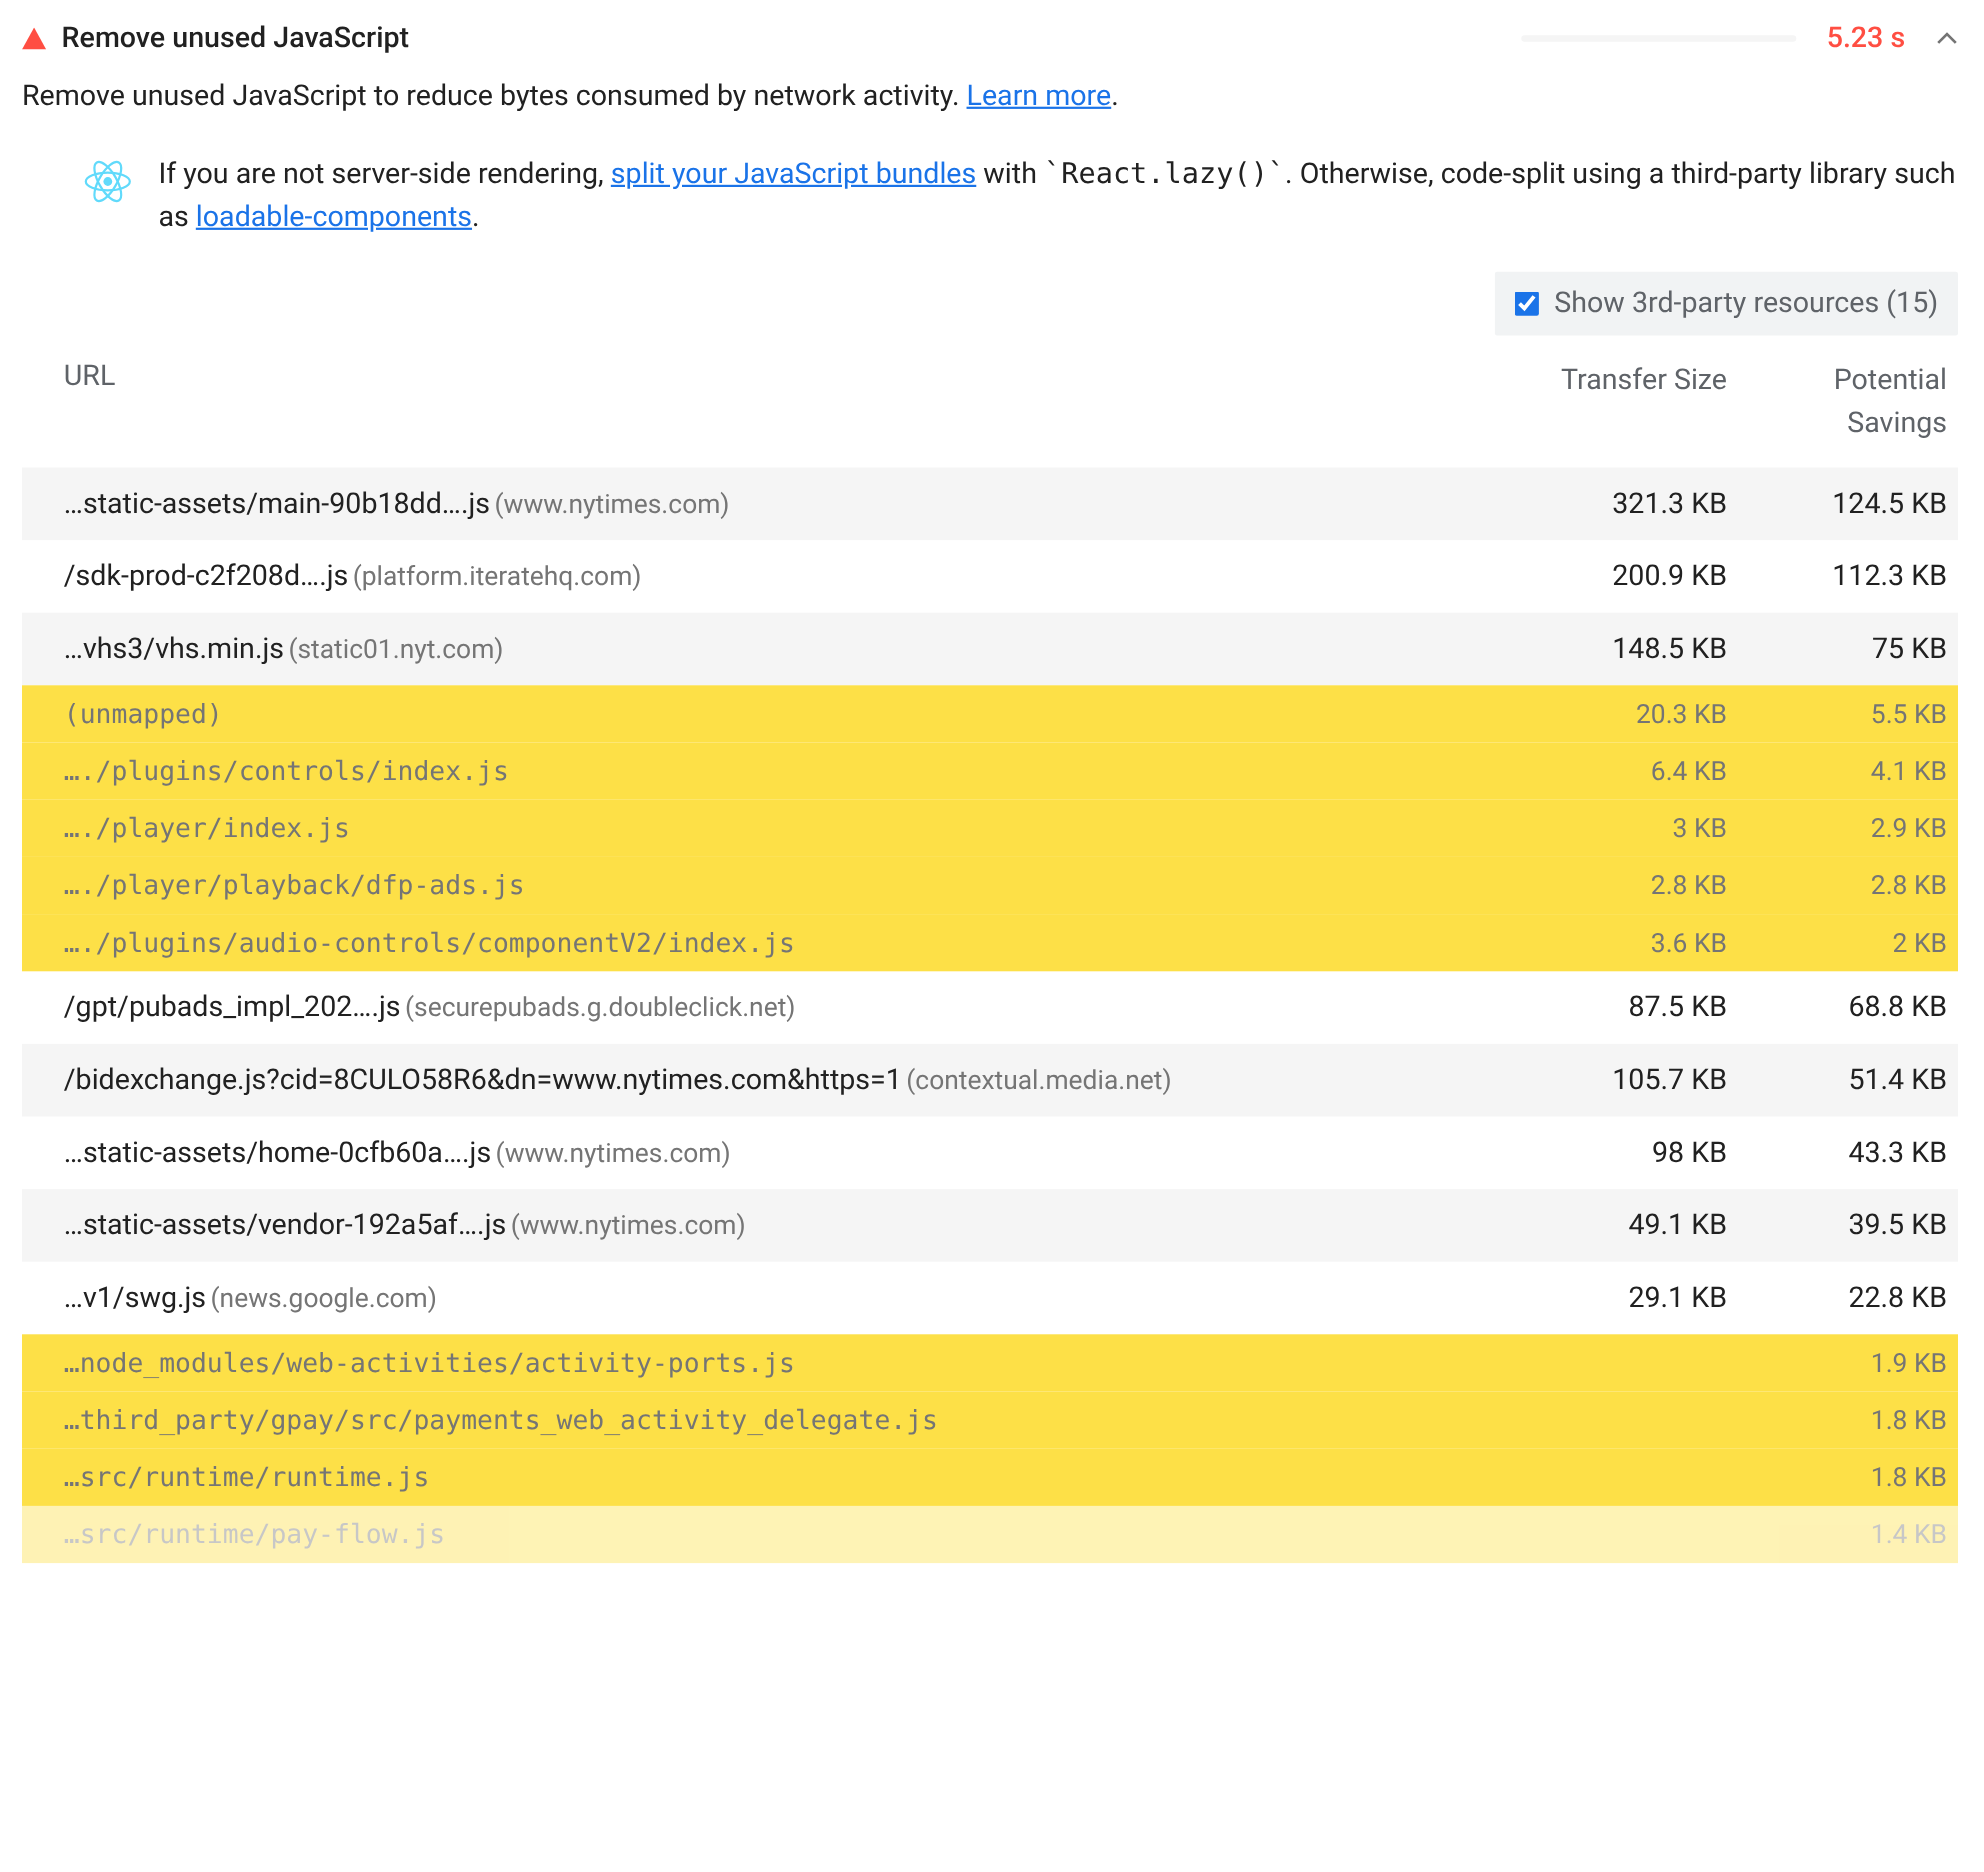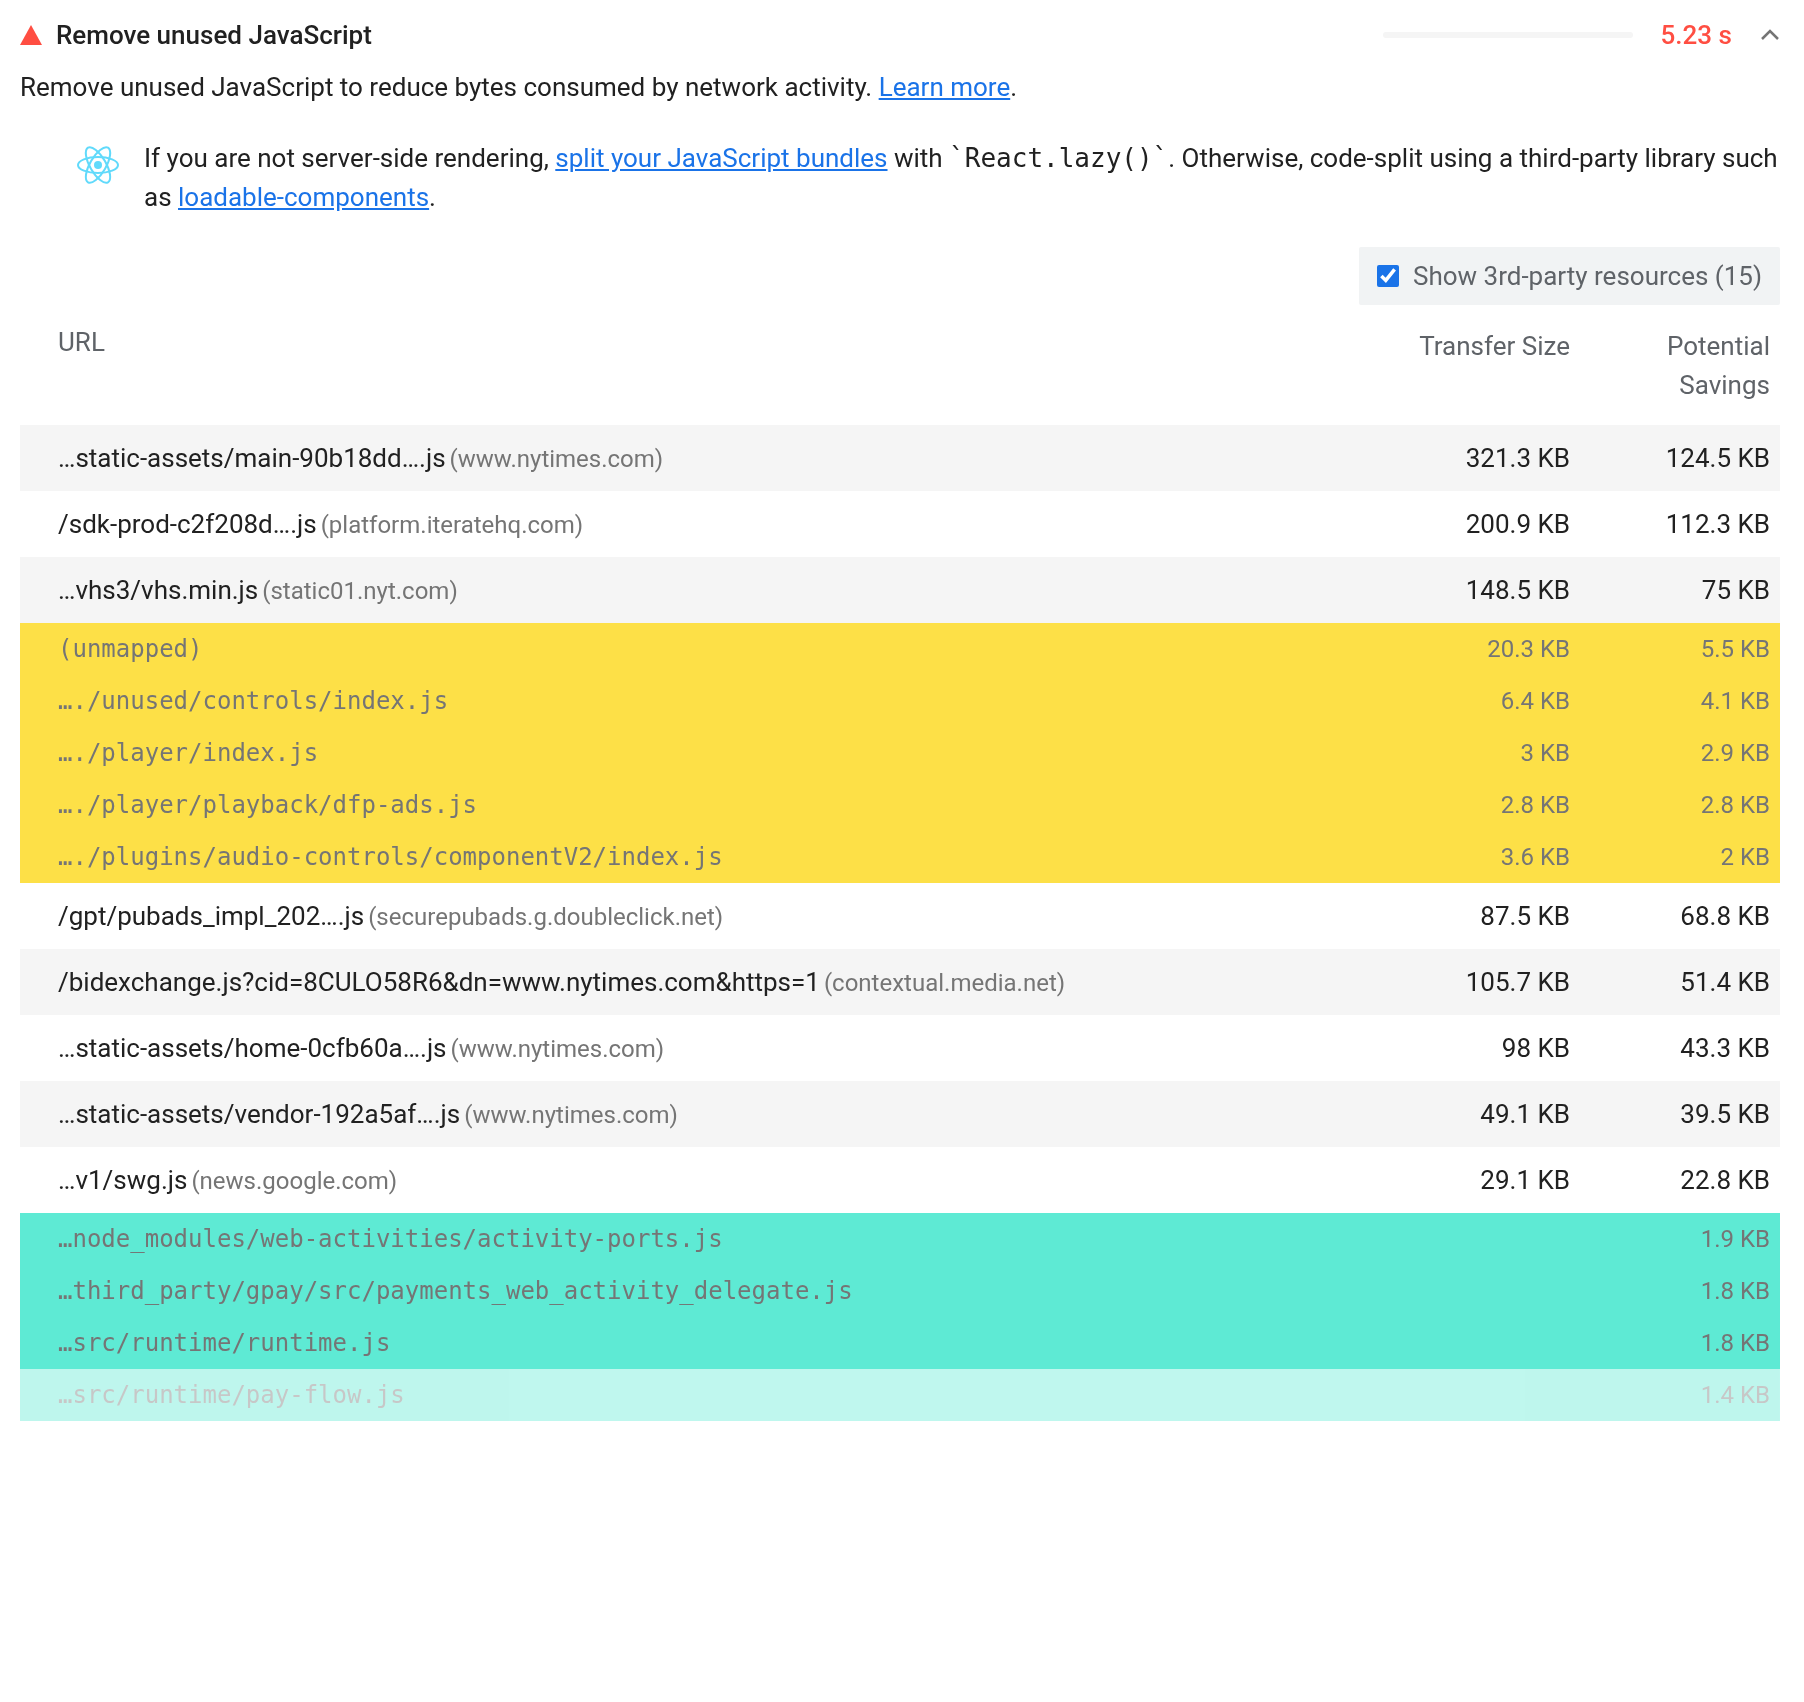--- a/index.html
+++ b/index.html
@@ -151,21 +151,21 @@
     text-align: right;
     color: #212121;
   }
   .subrow {
     display: grid;
     grid-template-columns: 1fr 200px 200px;
     align-items: center;
     padding: 12px 10px 12px 38px;
     font-size: 24px;
     color: #757575;
-    background: #5eead4;
+    background: #fde047;
   }
   .subrow.shaded {
     background: #fde047;
   }
   .subrow .path {
     font-family: ui-monospace, "SFMono-Regular", Menlo, Consolas, monospace;
     white-space: nowrap;
     overflow: hidden;
     text-overflow: ellipsis;
   }
@@ -257,21 +257,21 @@
           </div>
           <div class="transfer">148.5 KB</div>
           <div class="savings">75 KB</div>
         </div>
         <div class="subrow shaded">
           <div class="path">(unmapped)</div>
           <div class="transfer">20.3 KB</div>
           <div class="savings">5.5 KB</div>
         </div>
         <div class="subrow shaded">
-          <div class="path">…./unused/controls/index.js</div>
+          <div class="path">…./plugins/controls/index.js</div>
           <div class="transfer">6.4 KB</div>
           <div class="savings">4.1 KB</div>
         </div>
         <div class="subrow shaded">
           <div class="path">…./player/index.js</div>
           <div class="transfer">3 KB</div>
           <div class="savings">2.9 KB</div>
         </div>
         <div class="subrow shaded">
           <div class="path">…./player/playback/dfp-ads.js</div>

